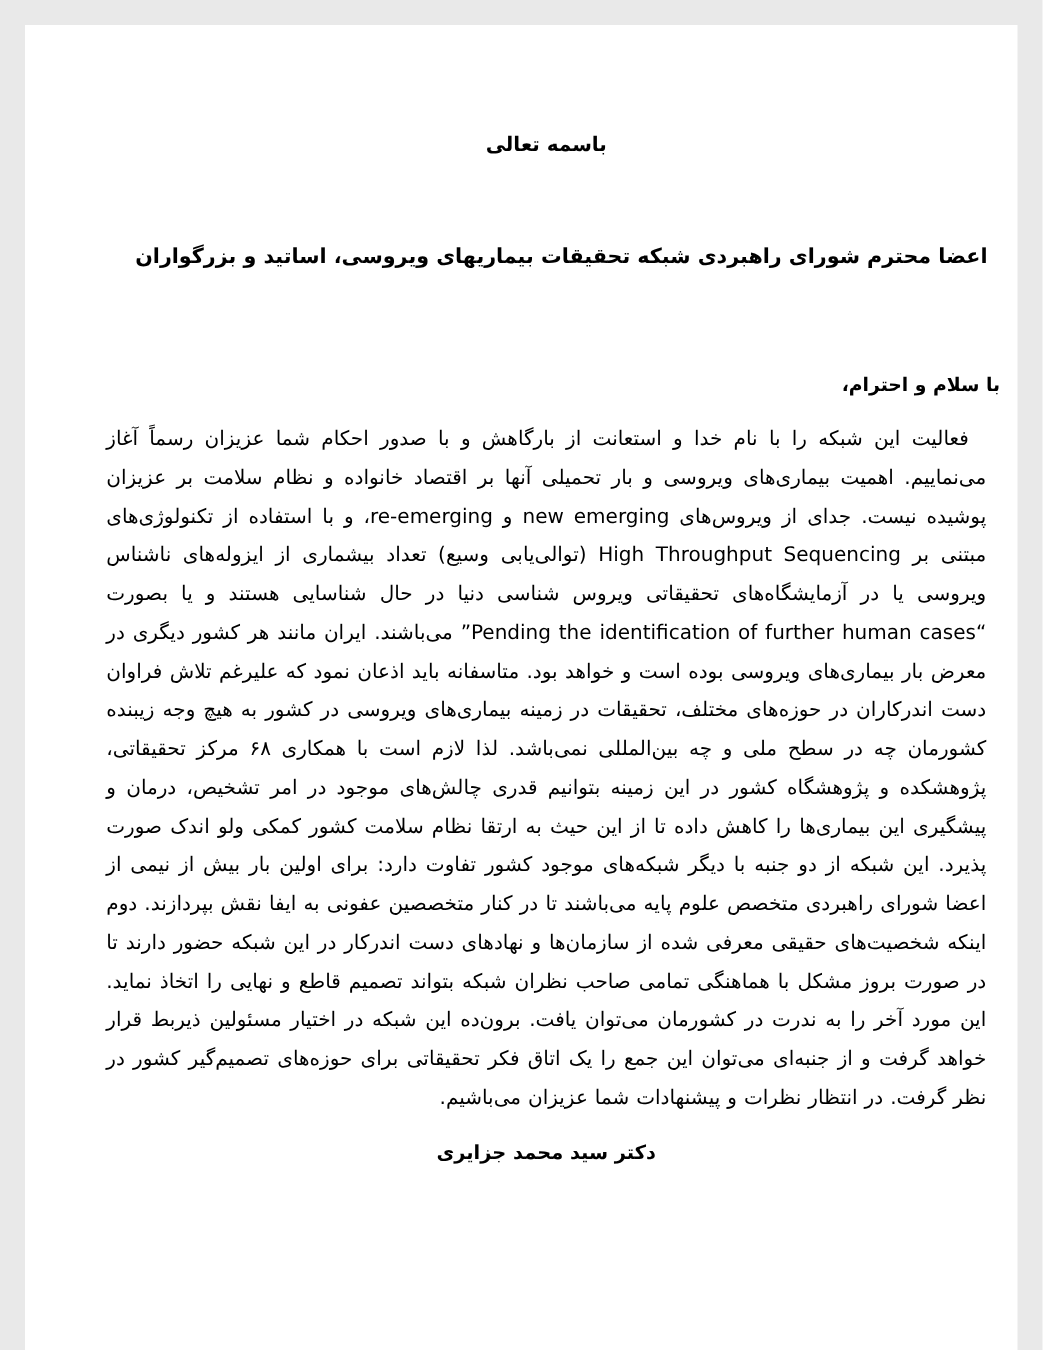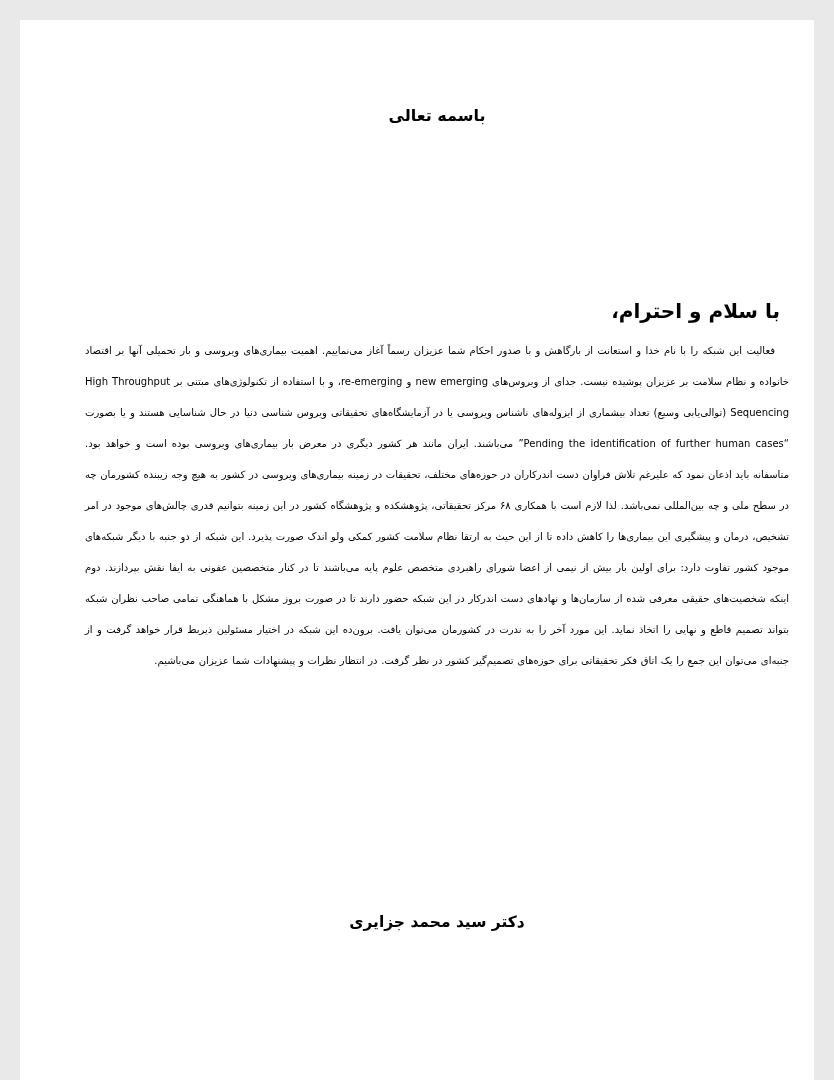--- a/index.html
+++ b/index.html
@@ -34,35 +34,35 @@
     left: 50px;
     text-align: right;
     font-weight: bold;
     font-size: 16.5px;
     letter-spacing: 0.2px;
   }
 
   .salutation {
     position: absolute;
     top: 269px;
-    right: 64px;
+    right: 44px;
     left: 56px;
     text-align: right;
     font-weight: bold;
-    font-size: 20px;
+    font-size: 15px;
   }
 
   .body-text {
     position: absolute;
     top: 305px;
     right: 55px;
     left: 55px;
     text-align: justify;
     text-align-last: right;
-    font-size: 10px;
+    font-size: 16px;
     line-height: 31px;
     text-indent: 14px;
     word-spacing: 0.5px;
   }
 
   .sig-name {
     position: absolute;
     top: 883px;
     left: 0;
     right: 0;
@@ -81,20 +81,21 @@
     font-size: 16px;
   }
 </style>
 </head>
 <body>
 
 <div class="page" dir="rtl">
 
   <div class="bismillah">باسمه تعالی</div>
 
+  <div class="heading">اعضا محترم شورای راهبردی شبکه تحقیقات بیماریهای ویروسی، اساتید و بزرگواران</div>
 
   <div class="salutation">با سلام و احترام،</div>
 
   <p class="body-text">فعالیت این شبکه را با نام خدا و استعانت از بارگاهش و با صدور احکام شما عزیزان رسماً آغاز می‌نماییم. اهمیت بیماری‌های ویروسی و بار تحمیلی آنها بر اقتصاد خانواده و نظام سلامت بر عزیزان پوشیده نیست. جدای از ویروس‌های new emerging و re-emerging، و با استفاده از تکنولوژی‌های مبتنی بر High Throughput Sequencing (توالی‌یابی وسیع) تعداد بیشماری از ایزوله‌های ناشناس ویروسی یا در آزمایشگاه‌های تحقیقاتی ویروس شناسی دنیا در حال شناسایی هستند و یا بصورت “Pending the identification of further human cases” می‌باشند. ایران مانند هر کشور دیگری در معرض بار بیماری‌های ویروسی بوده است و خواهد بود. متاسفانه باید اذعان نمود که علیرغم تلاش فراوان دست اندرکاران در حوزه‌های مختلف، تحقیقات در زمینه بیماری‌های ویروسی در کشور به هیچ وجه زیبنده کشورمان چه در سطح ملی و چه بین‌المللی نمی‌باشد. لذا لازم است با همکاری ۶۸ مرکز تحقیقاتی، پژوهشکده و پژوهشگاه کشور در این زمینه بتوانیم قدری چالش‌های موجود در امر تشخیص، درمان و پیشگیری این بیماری‌ها را کاهش داده تا از این حیث به ارتقا نظام سلامت کشور کمکی ولو اندک صورت پذیرد. این شبکه از دو جنبه با دیگر شبکه‌های موجود کشور تفاوت دارد: برای اولین بار بیش از نیمی از اعضا شورای راهبردی متخصص علوم پایه می‌باشند تا در کنار متخصصین عفونی به ایفا نقش بپردازند. دوم اینکه شخصیت‌های حقیقی معرفی شده از سازمان‌ها و نهادهای دست اندرکار در این شبکه حضور دارند تا در صورت بروز مشکل با هماهنگی تمامی صاحب نظران شبکه بتواند تصمیم قاطع و نهایی را اتخاذ نماید. این مورد آخر را به ندرت در کشورمان می‌توان یافت. برون‌ده این شبکه در اختیار مسئولین ذیربط قرار خواهد گرفت و از جنبه‌ای می‌توان این جمع را یک اتاق فکر تحقیقاتی برای حوزه‌های تصمیم‌گیر کشور در نظر گرفت. در انتظار نظرات و پیشنهادات شما عزیزان می‌باشیم.</p>
 
   <div class="sig-name">دکتر سید محمد جزایری</div>
 
 
 </div>
 

